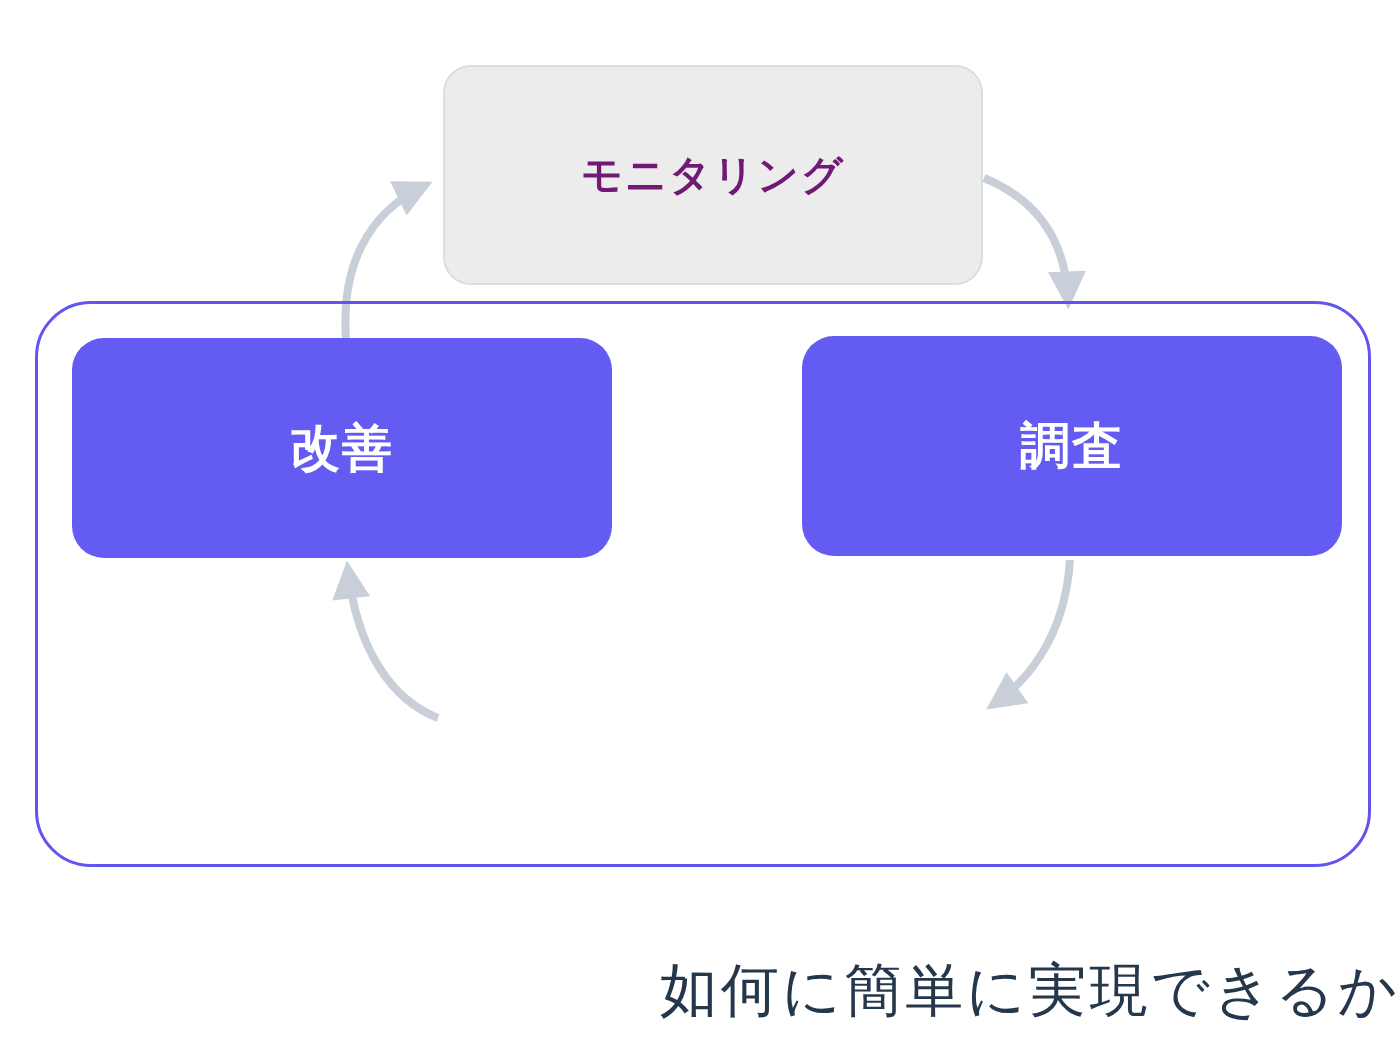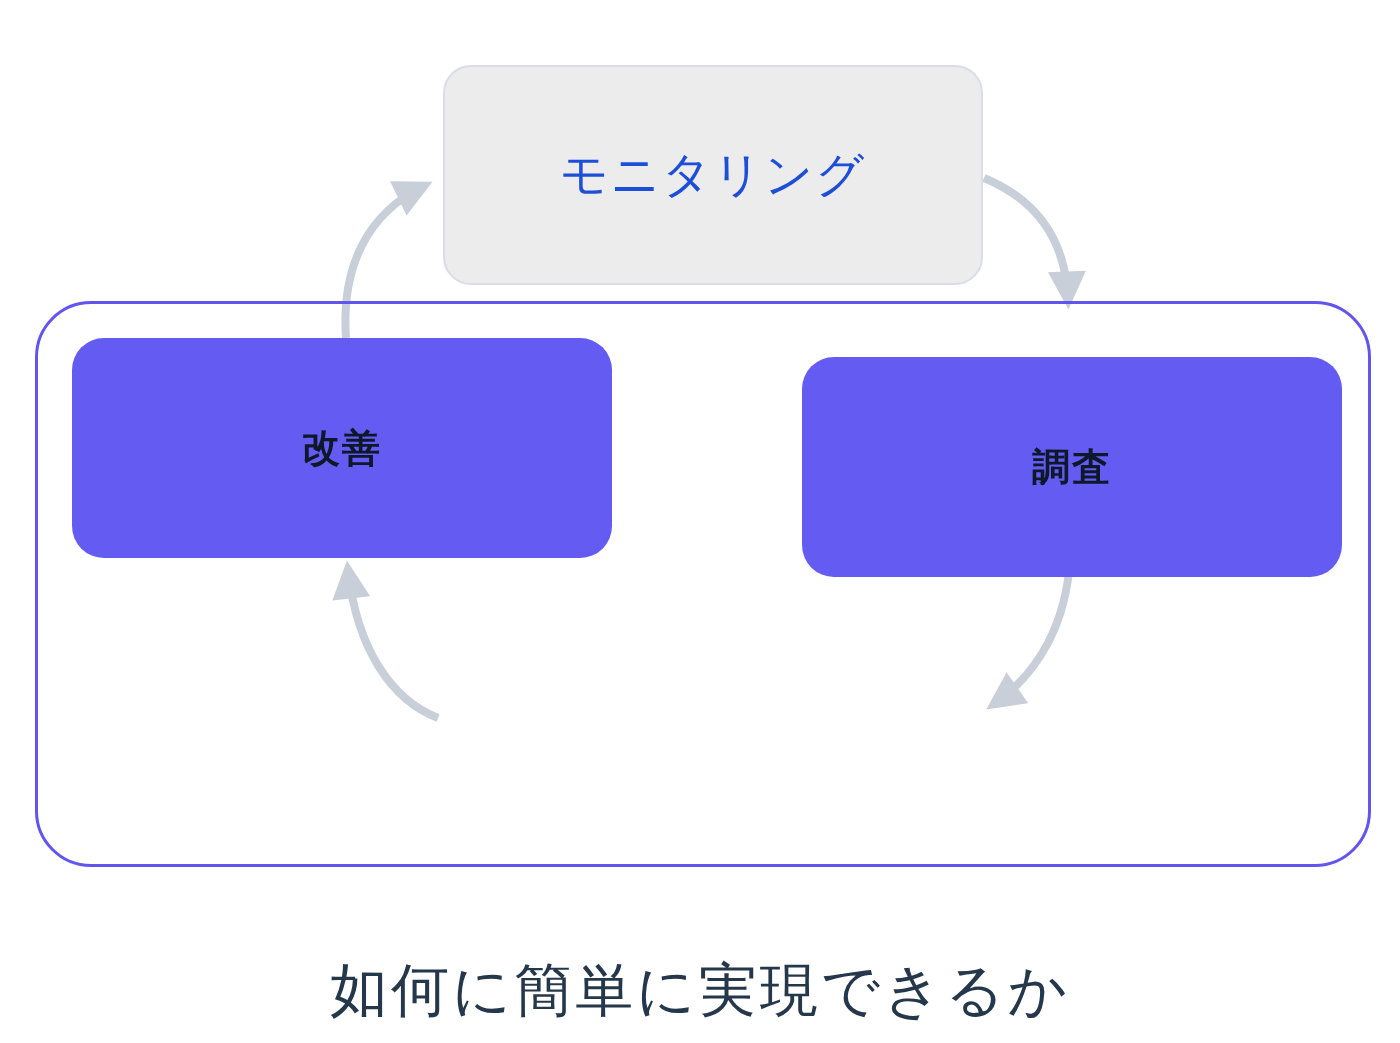--- a/index.html
+++ b/index.html
@@ -46,44 +46,44 @@
     z-index: 3;
   }
   .node-top {
     left: 443px;
     top: 65px;
     background: #ececed;
     border: 2px solid #d9dee5;
     border-radius: 28px;
   }
   .node-top .node-label {
-    color: #1d4ed8;
-    font-size: 48px;
-    font-weight: 400;
+    color: #701a75;
+    font-size: 41px;
+    font-weight: 700;
     letter-spacing: 2px;
   }
   .node-purple {
     background: #635bf2;
     border-radius: 32px;
   }
   .node-purple .node-label {
-    color: #0f172a;
-    font-size: 38px;
+    color: #ffffff;
+    font-size: 50px;
     font-weight: 700;
     letter-spacing: 2px;
   }
   .node-improve   { left: 72px;  top: 338px; }
-  .node-investigate { left: 802px; top: 357px; text-align: right; }
+  .node-investigate { left: 802px; top: 336px; text-align: right; }
   .node-verify    { left: 440px; top: 604px; }
   .caption {
     position: absolute;
     left: 0;
     top: 952px;
     width: 1400px;
-    text-align: center;
+    text-align: right;
     color: #24374b;
     font-size: 58px;
     font-weight: 500;
     letter-spacing: 3px;
     z-index: 3;
   }
 </style>
 </head>
 <body>
 

